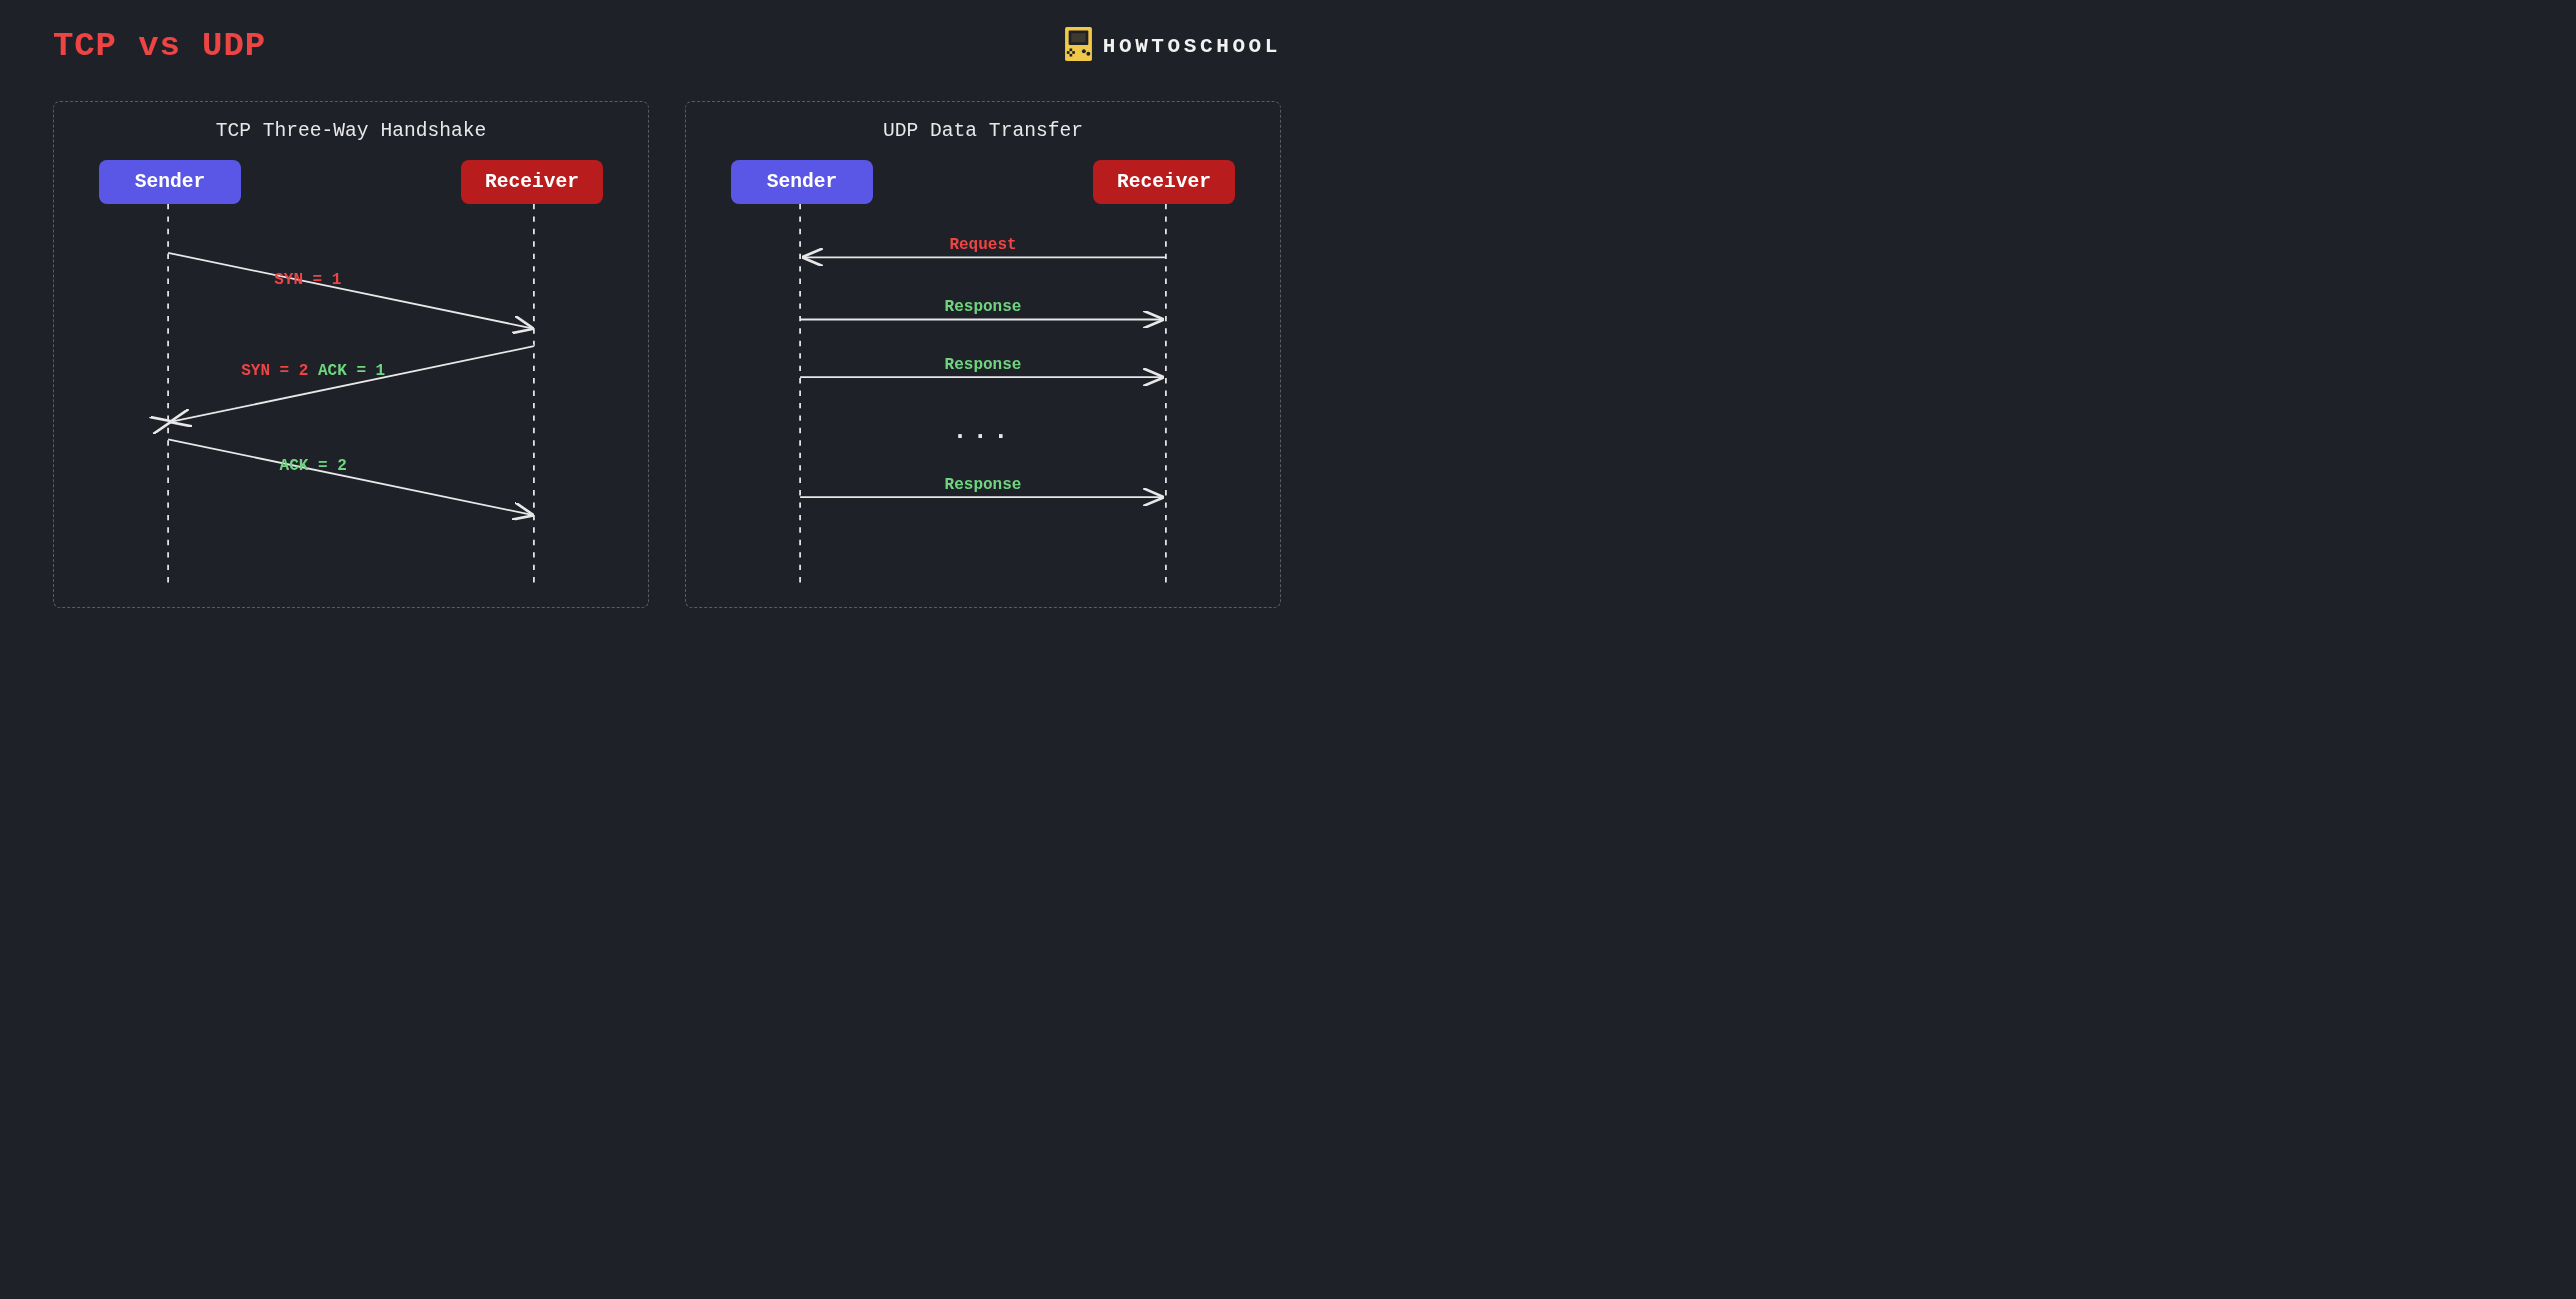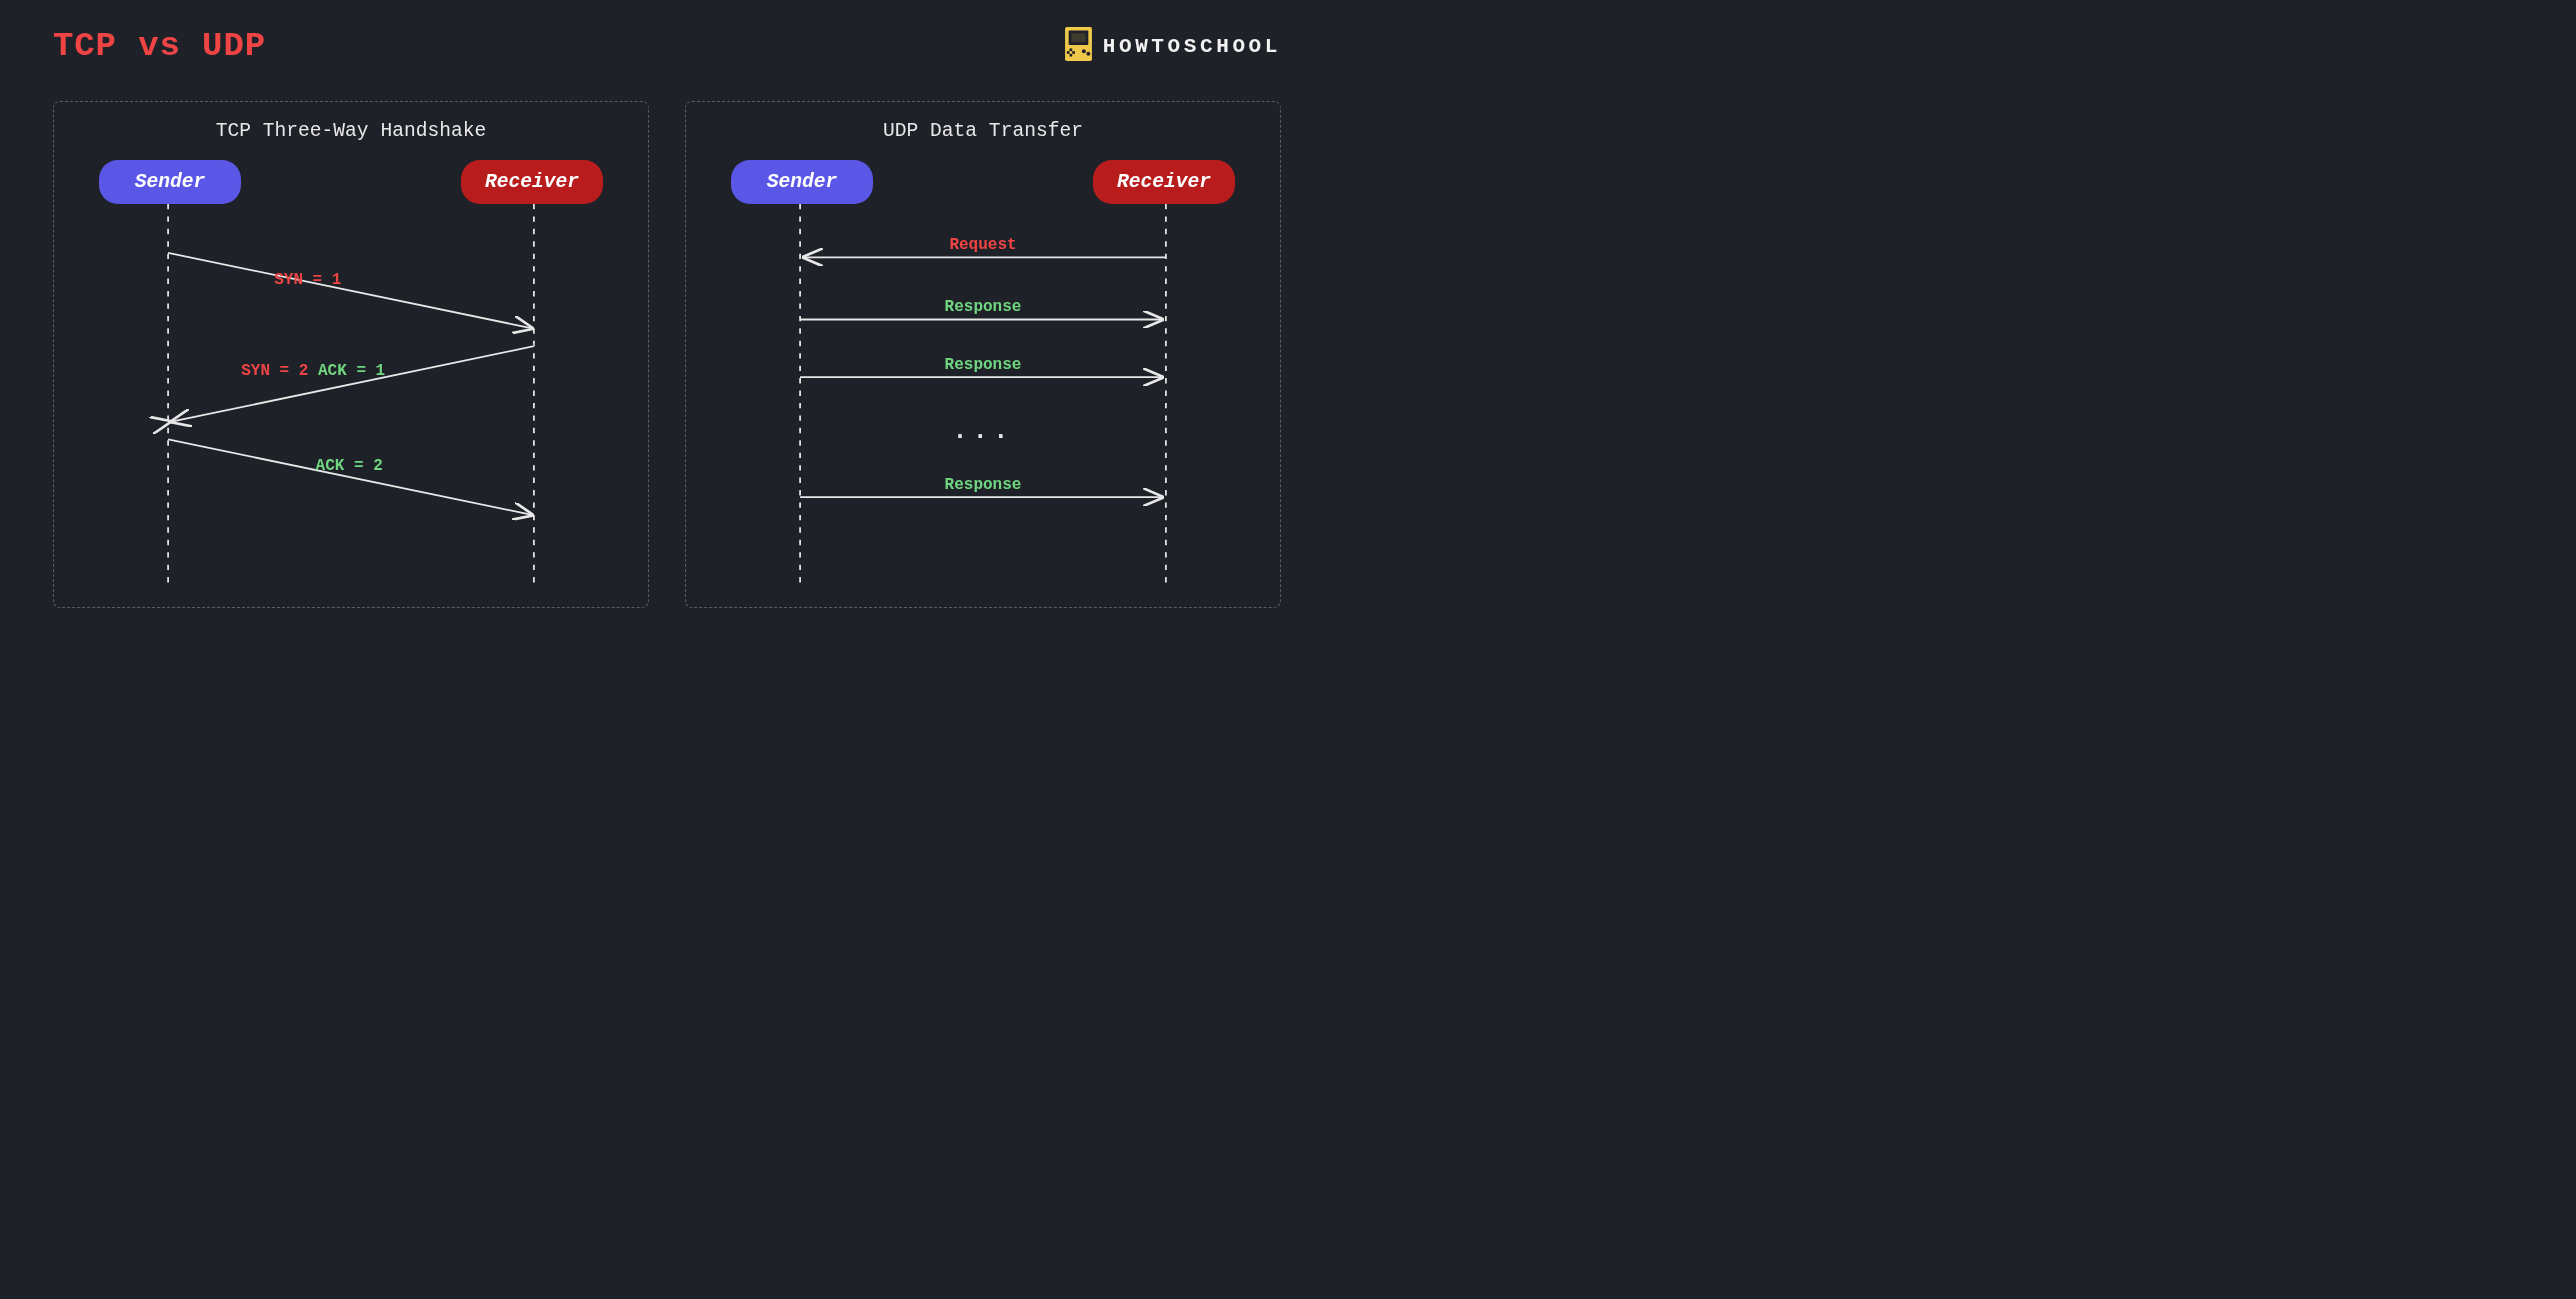--- a/index.html
+++ b/index.html
@@ -56,29 +56,28 @@
     font-weight: normal;
   }
   .actors {
     display: flex;
     justify-content: space-between;
     padding: 0 18px;
   }
   .actor {
     width: 142px;
     height: 44px;
-    border-radius: 19px;
+    border-radius: 8px;
     display: flex;
     align-items: center;
     justify-content: center;
     font-size: 19.6px;
     font-weight: bold;
     color: #fff;
     position: relative;
-    font-style: italic;
   }
   .sender { background: #5b57e6; }
   .receiver { background: #b91c1c; }
   .diagram-area {
     position: relative;
     height: 382px;
     margin-top: 0;
   }
   svg.seq {
     position: absolute;
@@ -162,21 +161,21 @@
             <path d="M0,0 L12,5 L0,10" fill="none" stroke="#e8e8e8" stroke-width="1.5"></path>
           </marker>
         </defs>
         <line x1="520" y1="160" x2="104" y2="245" stroke="#1f2128" stroke-width="4"></line>
         <line x1="520" y1="160" x2="104" y2="245" stroke="#e8e8e8" stroke-width="2" marker-end="url(#arrowL2)"></line>
       </svg>
       <div class="msg-label blue" style="left:42%; top:67px; transform:translateX(-50%);">SYN = 1</div>
       <div class="msg-label" style="left:43%; top:158px; transform:translateX(-50%);">
         <span class="blue">SYN = 2</span><span class="green"> ACK = 1</span>
       </div>
-      <div class="msg-label green" style="left:43%; top:253px; transform:translateX(-50%);margin-left:36px;">ACK = 2</div>
+      <div class="msg-label green" style="left:43%; top:253px; transform:translateX(-50%);">ACK = 2</div>
     </div>
   </div>
 
   <div class="panel">
     <div class="panel-title">UDP Data Transfer</div>
     <div class="actors">
       <div class="actor sender">Sender</div>
       <div class="actor receiver">Receiver</div>
     </div>
     <div class="diagram-area">

